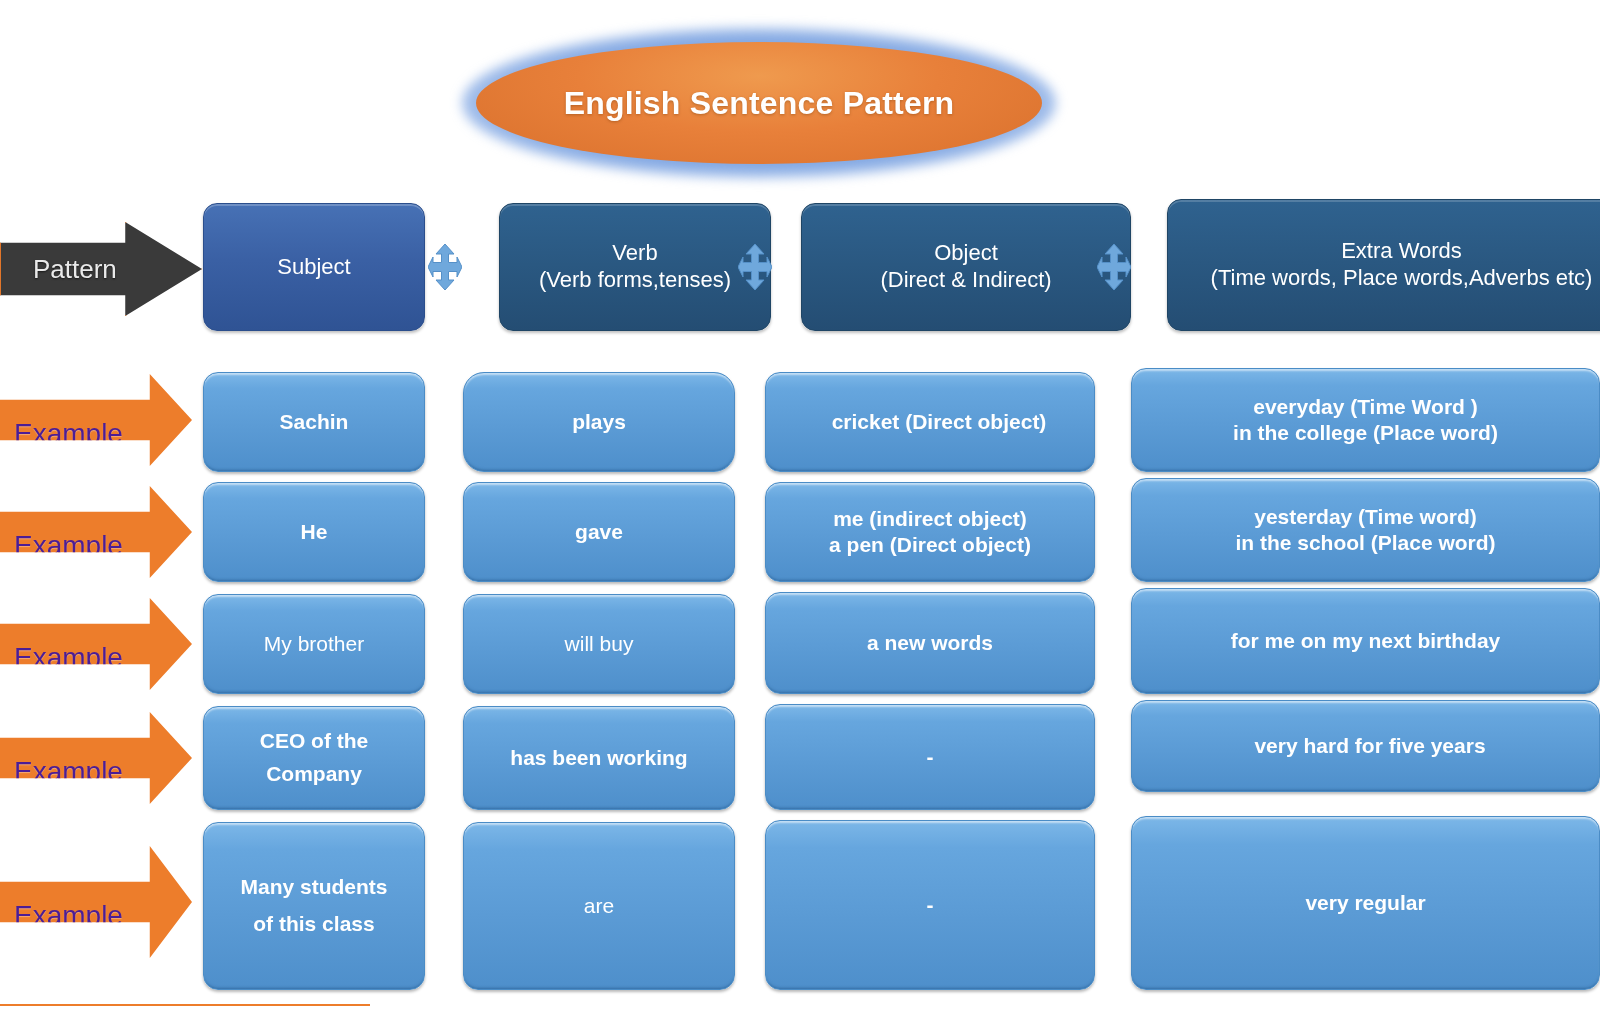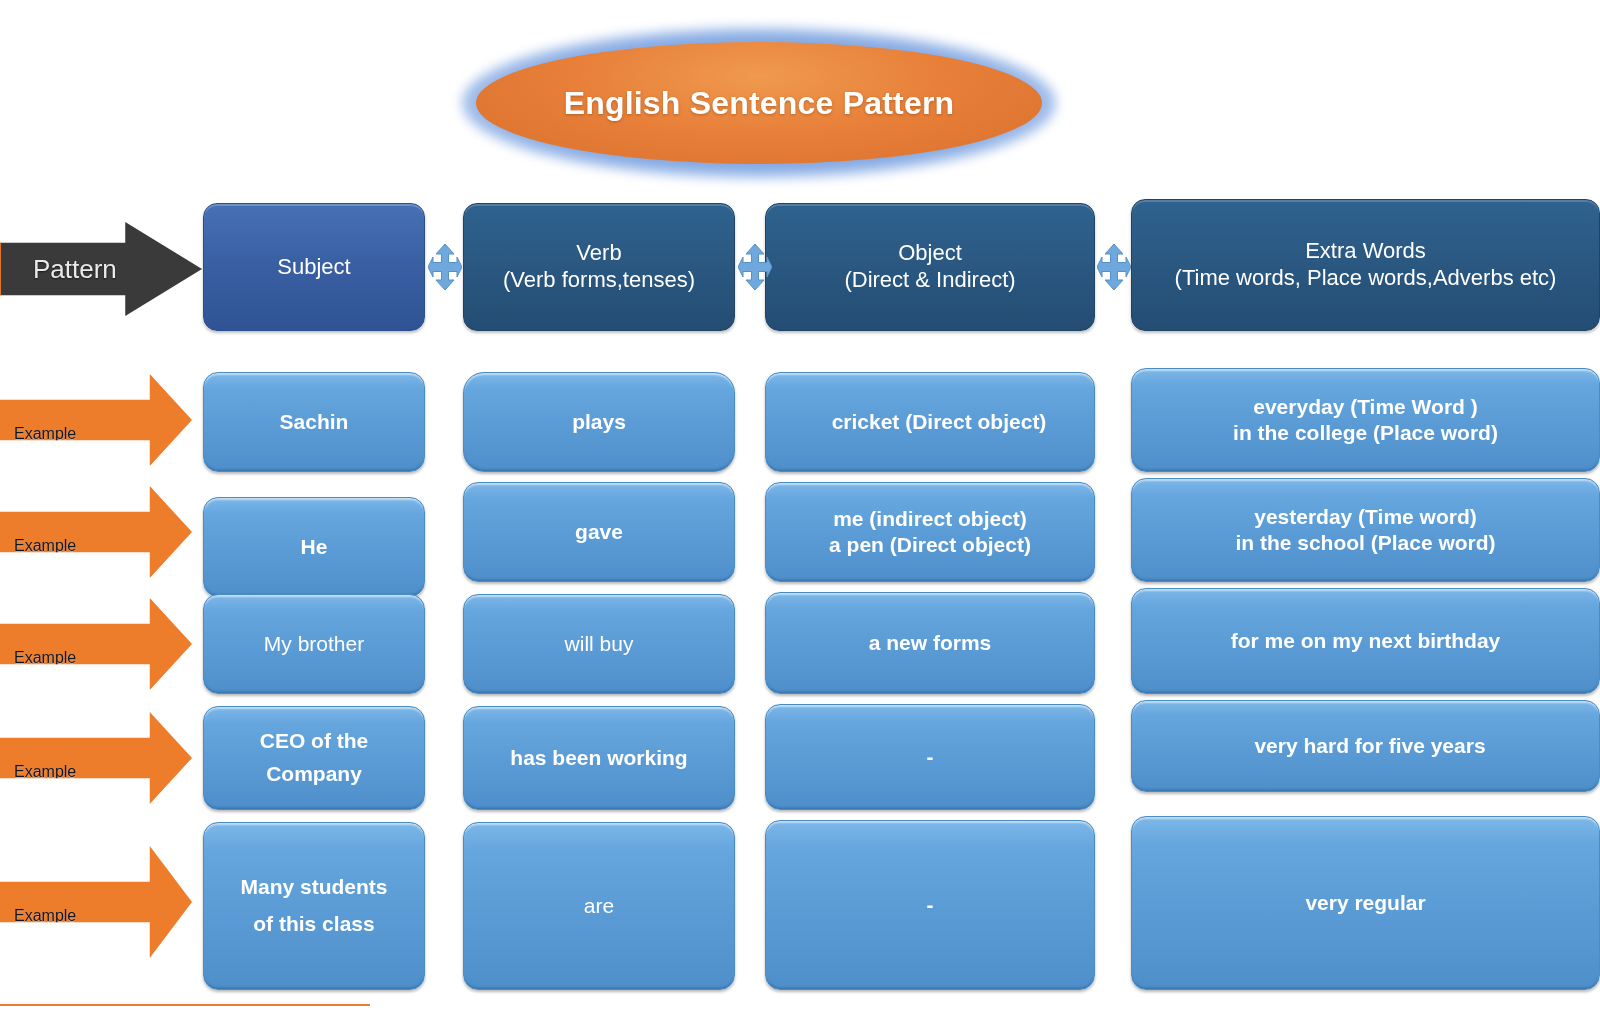--- a/index.html
+++ b/index.html
@@ -43,20 +43,21 @@
     background:linear-gradient(180deg,#4771b5 0%, #3a60a4 45%, #2f5394 100%);
     border:1px solid #2b4e8c;
     box-shadow:inset 0 2px 0 rgba(255,255,255,.22), 0 2px 3px rgba(0,0,0,.25);
     font-size:22px;
   }
   .hdr-dark{
     background:linear-gradient(180deg,#2f628f 0%, #2a5881 48%, #244d73 100%);
     border:1px solid #1f4565;
     box-shadow:inset 0 2px 0 rgba(255,255,255,.18), 0 2px 3px rgba(0,0,0,.25);
     font-size:22px;
+    margin-left:36px;
   }
 
   
   .cell{
     background:linear-gradient(180deg,#7cb7e8 0%, #66a6de 16%, #5b9bd5 55%, #4e8fcb 100%);
     border:1px solid #4a8cc6;
     border-radius:15px;
     box-shadow:inset 0 3px 2px -1px rgba(255,255,255,.55),
                inset 0 -3px 3px -2px rgba(30,80,130,.55),
                0 2px 3px rgba(0,0,0,.28);
@@ -79,21 +80,21 @@
     text-shadow:0 1px 2px rgba(0,0,0,.6);
   }
 
   
   .ex-arrow{
     position:absolute;left:0px;width:192px;
     background:#ed7d2b;
     display:flex;align-items:center;
   }
   .ex-arrow .lbl{
-    color:#0f172a;font-size:16px;margin-left:14px;
+    color:#4c1d95;font-size:28px;margin-left:14px;
     text-shadow:0 1px 1px rgba(255,255,255,.35);
     margin-top:28px;
   }
 
   
   .move-icon{position:absolute;width:34px;height:46px;}
 
   
   #bottom-rule{
     position:absolute;left:0;top:1004px;width:370px;height:2px;background:#ed7d2b;
@@ -156,21 +157,21 @@
 <div class="gbox cell b" style="left:1131px;top:368px;width:469px;height:104px;">
   <span class="inner">everyday      (Time Word  )
 in the college  (Place word)</span>
 </div>
 
 <div class="ex-arrow" style="top:486px;height:92px;
      -webkit-clip-path:polygon(0 28%,78% 28%,78% 0,100% 50%,78% 100%,78% 72%,0 72%);
      clip-path:polygon(0 28%,78% 28%,78% 0,100% 50%,78% 100%,78% 72%,0 72%);">
   <span class="lbl">Example</span>
 </div>
-<div class="gbox cell b" style="left:203px;top:482px;width:222px;height:100px;margin-top:15px;">
+<div class="gbox cell b" style="left:203px;top:482px;width:222px;height:100px;">
   <span class="inner">He</span>
 </div>
 <div class="gbox cell b" style="left:463px;top:482px;width:272px;height:100px;">
   <span class="inner">gave</span>
 </div>
 <div class="gbox cell b" style="left:765px;top:482px;width:330px;height:100px;">
   <span class="inner">me    (indirect object)
 a pen  (Direct object)</span>
 </div>
 <div class="gbox cell b" style="left:1131px;top:478px;width:469px;height:104px;">
@@ -183,21 +184,21 @@
      clip-path:polygon(0 28%,78% 28%,78% 0,100% 50%,78% 100%,78% 72%,0 72%);">
   <span class="lbl">Example</span>
 </div>
 <div class="gbox cell n" style="left:203px;top:594px;width:222px;height:100px;">
   <span class="inner">My brother</span>
 </div>
 <div class="gbox cell n" style="left:463px;top:594px;width:272px;height:100px;">
   <span class="inner">will buy</span>
 </div>
 <div class="gbox cell b" style="left:765px;top:592px;width:330px;height:102px;">
-  <span class="inner">a new forms</span>
+  <span class="inner">a new words</span>
 </div>
 <div class="gbox cell b" style="left:1131px;top:588px;width:469px;height:106px;">
   <span class="inner">for me on my next birthday</span>
 </div>
 
 <div class="ex-arrow" style="top:712px;height:92px;
      -webkit-clip-path:polygon(0 28%,78% 28%,78% 0,100% 50%,78% 100%,78% 72%,0 72%);
      clip-path:polygon(0 28%,78% 28%,78% 0,100% 50%,78% 100%,78% 72%,0 72%);">
   <span class="lbl">Example</span>
 </div>

